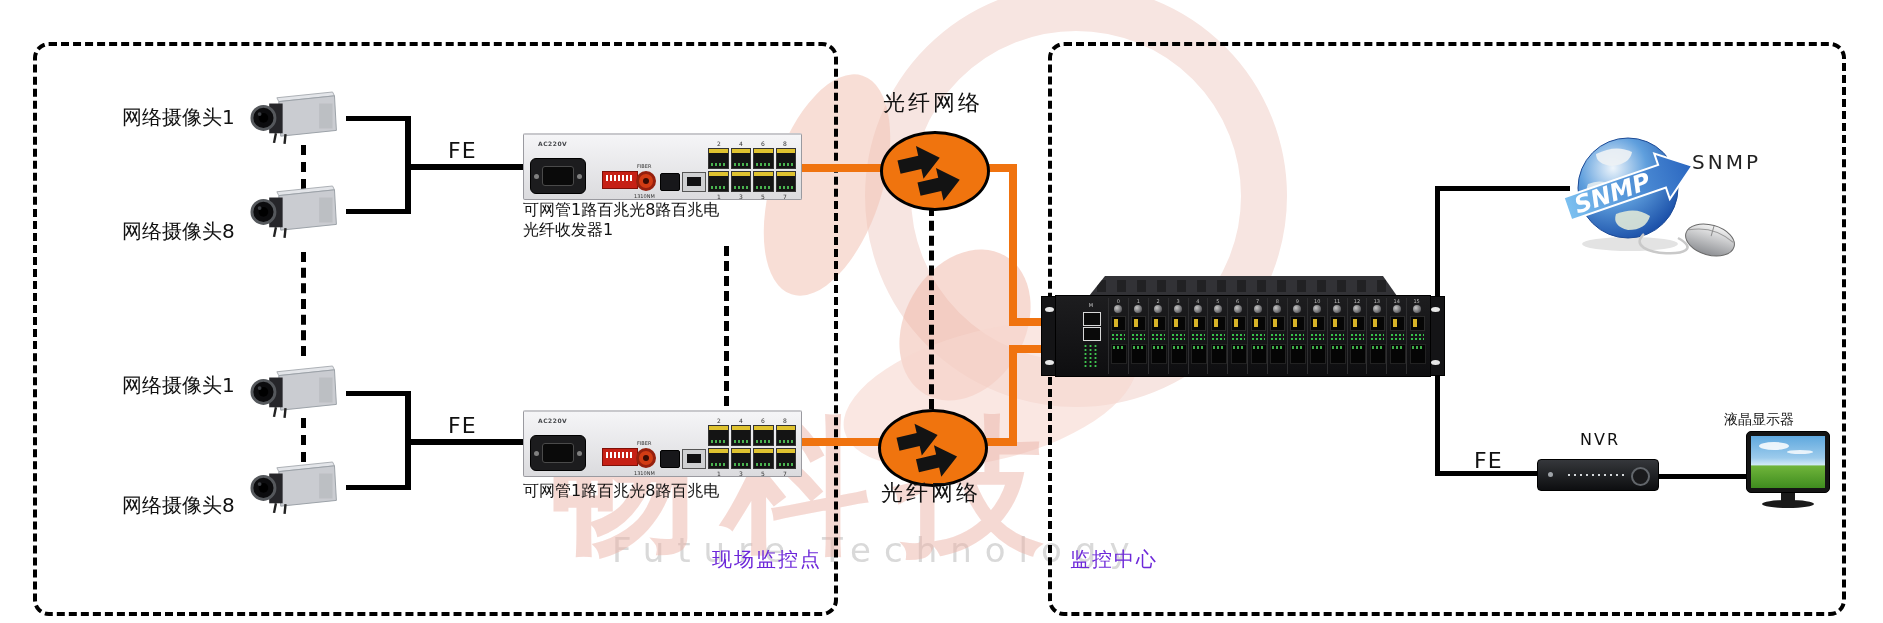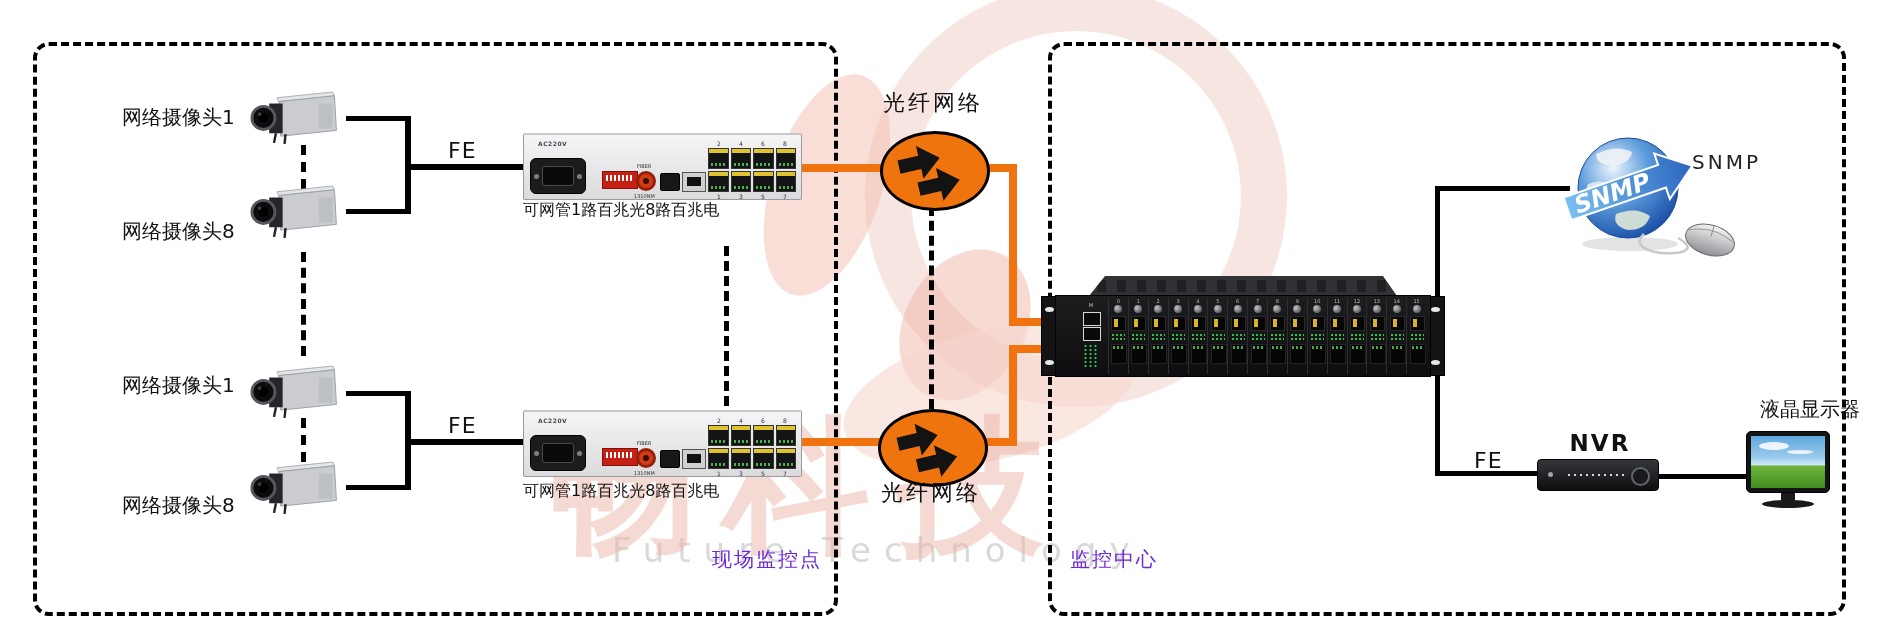--- a/index.html
+++ b/index.html
@@ -88,21 +88,21 @@
   .screen{position:relative;width:100%;height:100%;overflow:hidden;
           background:linear-gradient(180deg,#5FA8DE 0%,#9CCBEC 42%,#CFE9F6 55%,#6FB43A 58%,#3F8C1F 100%);}
   .screen::before{content:"";position:absolute;left:8px;top:6px;width:30px;height:8px;border-radius:50%;background:rgba(255,255,255,.85);
                   box-shadow:26px 6px 0 -2px rgba(255,255,255,.8);}
   .stand-neck{position:absolute;z-index:3;background:#1a1a1a;}
   .stand-base{position:absolute;z-index:3;background:#1a1a1a;border-radius:50%;}
   
   .globe{position:absolute;z-index:3;}
   .lbl-snmp{font-size:20px;letter-spacing:3px;color:#222;}
   .lbl-red{color:#6d28d9;}
-  .lbl-nvr{font-size:23px;letter-spacing:2px;font-weight:bold;}
+  .lbl-nvr{font-size:16px;letter-spacing:2px;}
 </style>
 </head>
 <body>
 
 <div class="canvas">
 
   <div class="wm wm-ring" style="left:865px;top:-15px;width:330px;height:330px;"></div>
   <div class="wm wm-blob" style="left:772px;top:70px;width:110px;height:230px;background:#F2C3B4;opacity:.55;transform:rotate(18deg);"></div>
   <div class="wm wm-blob" style="left:905px;top:245px;width:120px;height:160px;background:#EFB5A6;opacity:.5;transform:rotate(30deg);"></div>
   <div class="wm wm-blob" style="left:840px;top:330px;width:300px;height:130px;background:#F6D7CF;opacity:.6;transform:rotate(-14deg);"></div>
@@ -186,20 +186,21 @@
         <div class="porty"></div>
       </div>
       <div class="pnum" style="top: 58px;">
         <span>1</span>
         <span>3</span>
         <span>5</span>
         <span>7</span>
       </div>
     </div>
   <div class="cap" style="left:523px;top:200px;width:277px;">可网管1路百兆光8路百兆电</div>
+  <div class="cap" style="left:523px;top:220px;width:277px;">光纤收发器1</div>
 
   <div class="dashv" style="left:724px;top:246px;height:160px;"></div>
 
   <div class="dashv" style="left:301px;top:252px;height:104px;"></div>
 
   <div class="lbl" style="left:122px;top:372px;">网络摄像头1</div>
   <svg class="camera" viewBox="0 0 100 58" style="left:250px;top:362px;">
       <use href="#cam"></use>
     </svg>
   <div class="lbl" style="left:122px;top:492px;">网络摄像头8</div>
@@ -424,20 +425,20 @@
   <div class="lbl lbl-snmp" style="left:1692px;top:150px;">SNMP</div>
 
   <div class="lbl lbl-nvr" style="left:1560px;top:430px;width:80px;text-align:center;">NVR</div>
   <div class="nvr" style="left:1537px;top:459px;width:120px;height:30px;">
     <div class="nvr-power"></div>
     <div class="nvr-leds"></div>
     <div class="nvr-knob"></div>
   </div>
   <div class="lineb" style="left:1657px;top:474px;width:91px;height:5px;"></div>
 
-  <div class="lbl" style="left:1724px;top:396px;font-size:20px;margin-left:36px;">液晶显示器</div>
+  <div class="lbl" style="left:1724px;top:411px;font-size:14px;">液晶显示器</div>
   <div class="monitor" style="left:1746px;top:431px;">
     <div class="screen"></div>
   </div>
   <div class="stand-neck" style="left:1781px;top:493px;width:14px;height:8px;"></div>
   <div class="stand-base" style="left:1762px;top:500px;width:52px;height:8px;"></div>
 
 </div>
 
 </body></html>

